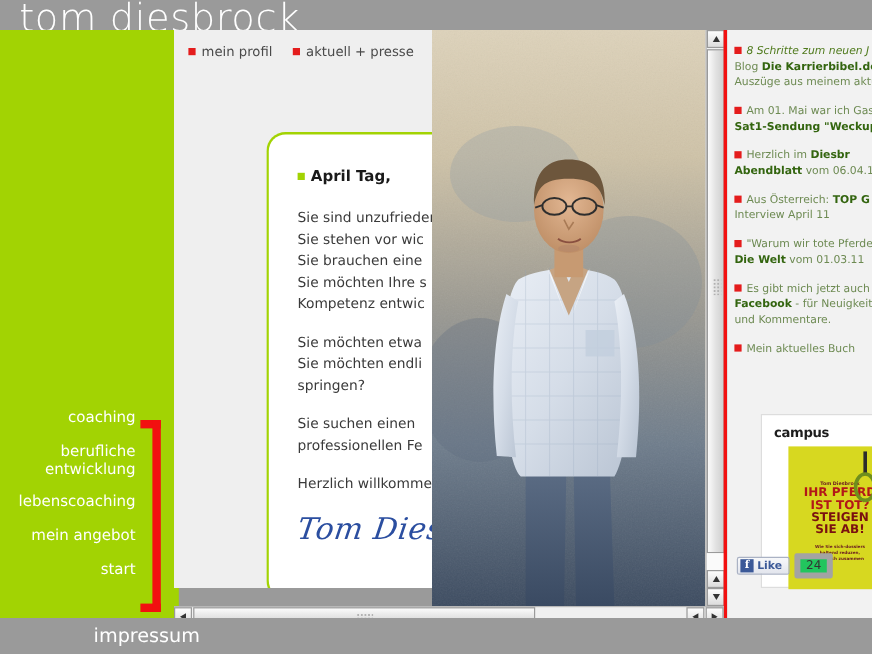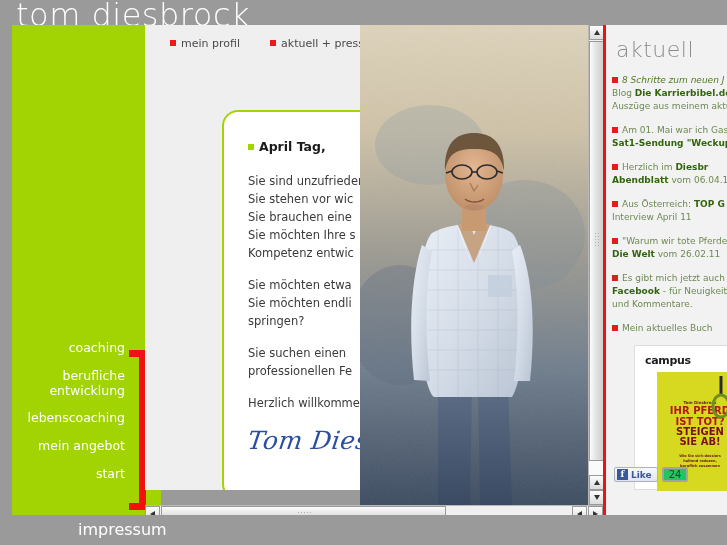--- a/index.html
+++ b/index.html
@@ -18,21 +18,21 @@
   #logo{
     position:absolute; left:16px; top:-4px;
     font-size:32px; letter-spacing:0.5px;
     color:#ffffff; font-weight:300;
     font-family:"DejaVu Sans", sans-serif;
     white-space:nowrap;
   }
 
   
   #leftcol{
-    position:absolute; left:12px; top:25px; width:149px; height:490px;
+    position:absolute; left:0; top:25px; width:149px; height:490px;
     background:#a2d303;
   }
   #leftmenu{
     position:absolute; right:36px; top:315px;
     text-align:right; width:180px;
   }
   .menu-item{
     color:#ffffff; font-size:12.5px; line-height:16px;
     margin-bottom:12px; cursor:pointer; white-space:nowrap;
   }
@@ -51,21 +51,21 @@
     width:443px; height:465px;
     background:#efefef;
     overflow:hidden;
   }
   
   #topnav{
     position:absolute; left:0; top:0; width:443px; height:30px;
     padding-top:7px;
   }
   .navlink{
-    display:inline-block; margin-left:25px;
+    display:inline-block; margin-left:12px;
     font-size:11px; color:#4a4a4a; white-space:nowrap; cursor:pointer;
   }
   .sq{
     display:inline-block; width:6px; height:6px; background:#e41c1c;
     margin-right:5px; vertical-align:1px;
   }
   .sq.green{ background:#a2d303; }
 
   
   #card{
@@ -199,21 +199,21 @@
     border:1px solid #aab2c4; background:linear-gradient(#f7f8fa,#e2e5ed);
     border-radius:2px; padding:1px 5px 1px 2px;
     font-size:9px; color:#3b5998; font-weight:bold; cursor:pointer;
   }
   #fbicon{
     width:11px;height:11px;background:#3b5998;color:#fff;
     font-size:9px;font-weight:bold;text-align:center;line-height:11px;
     font-family:"DejaVu Serif",serif;
   }
   #likecount{
-    border:2px solid #a3a3a3; background:#22c55e;
+    border:5px solid #a3a3a3; background:#22c55e;
     font-size:10px; color:#333; padding:0px 5px; border-radius:2px;
   }
 
   
   #hscroll{
     position:absolute; left:145px; top:505px; width:458px; height:16px;
     background:#f0f0f0; border-top:1px solid #b8b8b8;
   }
   .hbtn{
     position:absolute; top:0; width:15px; height:15px;
@@ -384,21 +384,20 @@
       <span class="arrow-up"></span>
     </div>
   <div class="vbtn b2">
       <span class="arrow-dn"></span>
     </div>
 </div>
 
 <div id="reddiv"></div>
 
 <div id="rightcol">
-  <div id="aktuell-title">aktuell</div>
   <div id="news">
 
     <div class="news-item">
       <span class="nsq"></span><i>8 Schritte zum neuen J</i><br>
       <span class="news-grey">Blog </span><b>Die Karrierbibel.de</b><br>
       <span class="news-grey">Auszüge aus meinem aktu</span>
     </div>
 
     <div class="news-item">
       <span class="nsq"></span><span class="news-grey">Am 01. Mai war ich Gas</span><br>
@@ -410,21 +409,21 @@
       <b>Abendblatt</b><span class="news-grey"> vom 06.04.1</span>
     </div>
 
     <div class="news-item">
       <span class="nsq"></span><span class="news-grey">Aus Österreich: </span><b>TOP G</b><br>
       <span class="news-grey">Interview April 11</span>
     </div>
 
     <div class="news-item">
       <span class="nsq"></span><span class="news-grey">"Warum wir tote Pferde</span><br>
-      <b>Die Welt</b><span class="news-grey"> vom 26.02.11</span>
+      <b>Die Welt</b><span class="news-grey"> vom 01.03.11</span>
     </div>
 
     <div class="news-item">
       <span class="nsq"></span><span class="news-grey">Es gibt mich jetzt auch</span><br>
       <b>Facebook</b><span class="news-grey"> - für Neuigkeite</span><br>
       <span class="news-grey">und Kommentare.</span>
     </div>
 
     <div class="news-item">
       <span class="nsq"></span><span class="news-grey">Mein aktuelles Buch</span>

